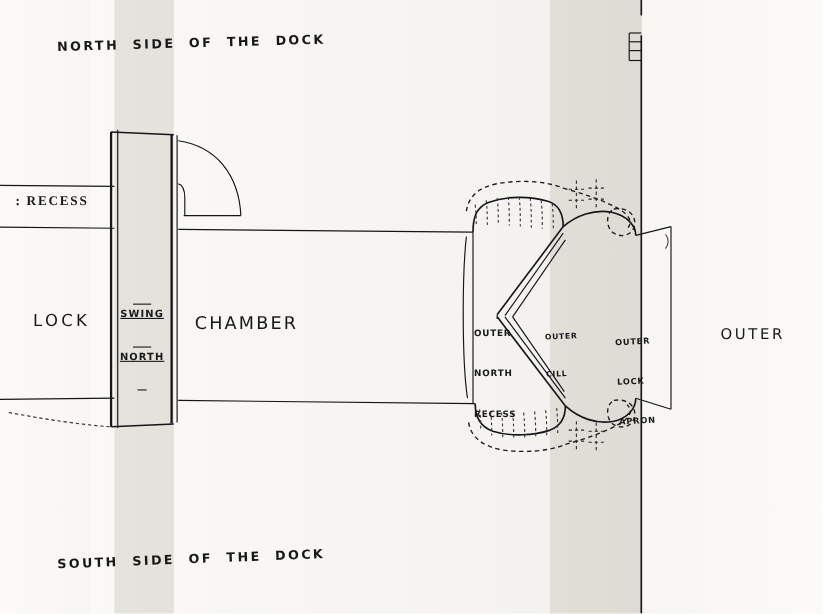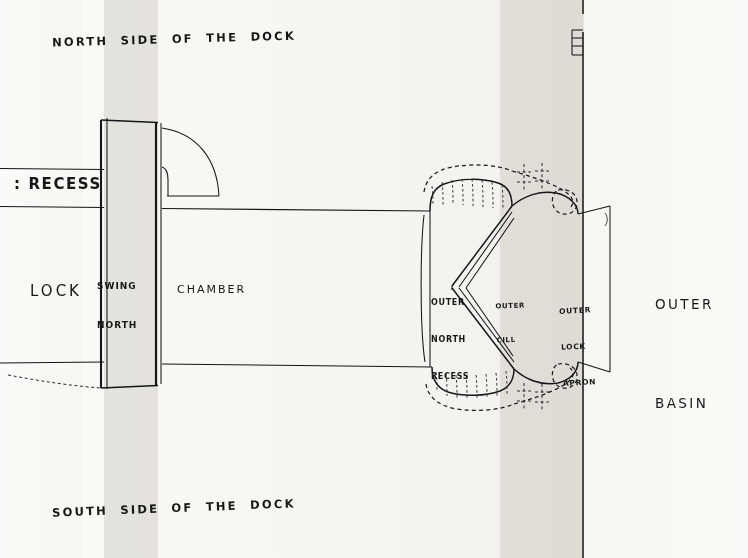--- a/index.html
+++ b/index.html
@@ -23,24 +23,24 @@
     position:absolute;
     color:#181818;
     font-family:"DejaVu Sans", sans-serif;
     white-space:pre;
     letter-spacing:1px;
     line-height:1.45;
   }
   .hand{font-weight:700;}
   #lbl-north{left:52px;top:31px;font-size:11.5px;transform:rotate(-1.6deg);letter-spacing:2.2px;}
   #lbl-south{left:52px;top:500px;font-size:11.5px;transform:rotate(-2.2deg);letter-spacing:2.2px;}
-  #lbl-recess{left:14px;top:174px;font-size:15px;letter-spacing:1.6px;}
+  #lbl-recess{left:14px;top:174px;font-size:12px;letter-spacing:1.6px;font-family:Liberation Serif, serif;}
   #lbl-lock{left:30px;top:281px;font-size:15px;letter-spacing:3px;font-weight:400;}
-  #lbl-chamber{left:177px;top:282px;font-size:11px;letter-spacing:2px;font-weight:400;}
-  #lbl-swing{left:97px;top:254px;font-size:9px;letter-spacing:1px;}
+  #lbl-chamber{left:177px;top:282px;font-size:16px;letter-spacing:2px;font-weight:400;}
+  #lbl-swing{left:109px;top:254px;font-size:9px;letter-spacing:1px;text-align:center;text-decoration:underline;}
   #lbl-outergate{left:431px;top:272px;font-size:8px;letter-spacing:0.7px;line-height:1.55;}
   #lbl-outercill{left:496px;top:279px;font-size:7px;letter-spacing:0.6px;line-height:1.6;transform:rotate(-2deg);}
   #lbl-apron{left:561px;top:281px;font-size:7.5px;letter-spacing:0.7px;line-height:1.6;transform:rotate(-3deg);}
   #lbl-basin{left:655px;top:222px;font-size:13.5px;letter-spacing:2.4px;line-height:2.45;font-weight:400;}
   .ink{stroke:#16161a;fill:none;}
   .thin{stroke-width:1.05;}
   .med{stroke-width:1.5;}
   .thick{stroke-width:2.1;}
   .faint{stroke:#3a3a40;stroke-width:0.95;}
   .dash{stroke:#1b1b20;stroke-width:1.25;stroke-dasharray:4 3.2;fill:none;}
@@ -207,16 +207,15 @@
   </div>
 
   <div class="lbl hand" id="lbl-apron">
     <div>OUTER</div>
     <div>LOCK</div>
     <div>APRON</div>
   </div>
 
   <div class="lbl" id="lbl-basin">
     <div>OUTER</div>
-    <div>BASIN</div>
   </div>
 
 </div>
 
 </body></html>

